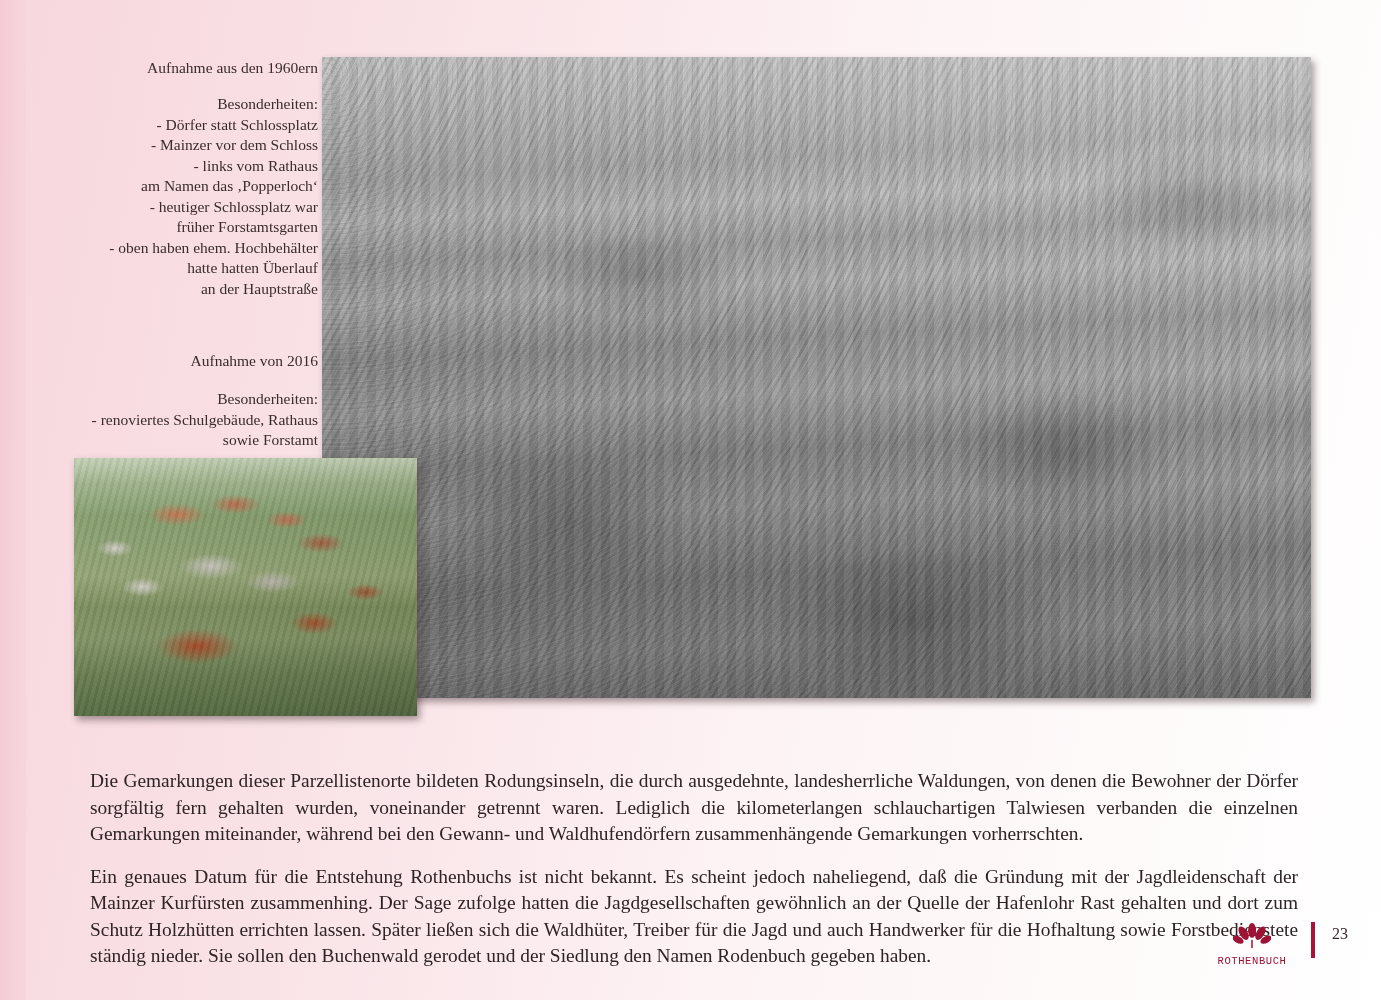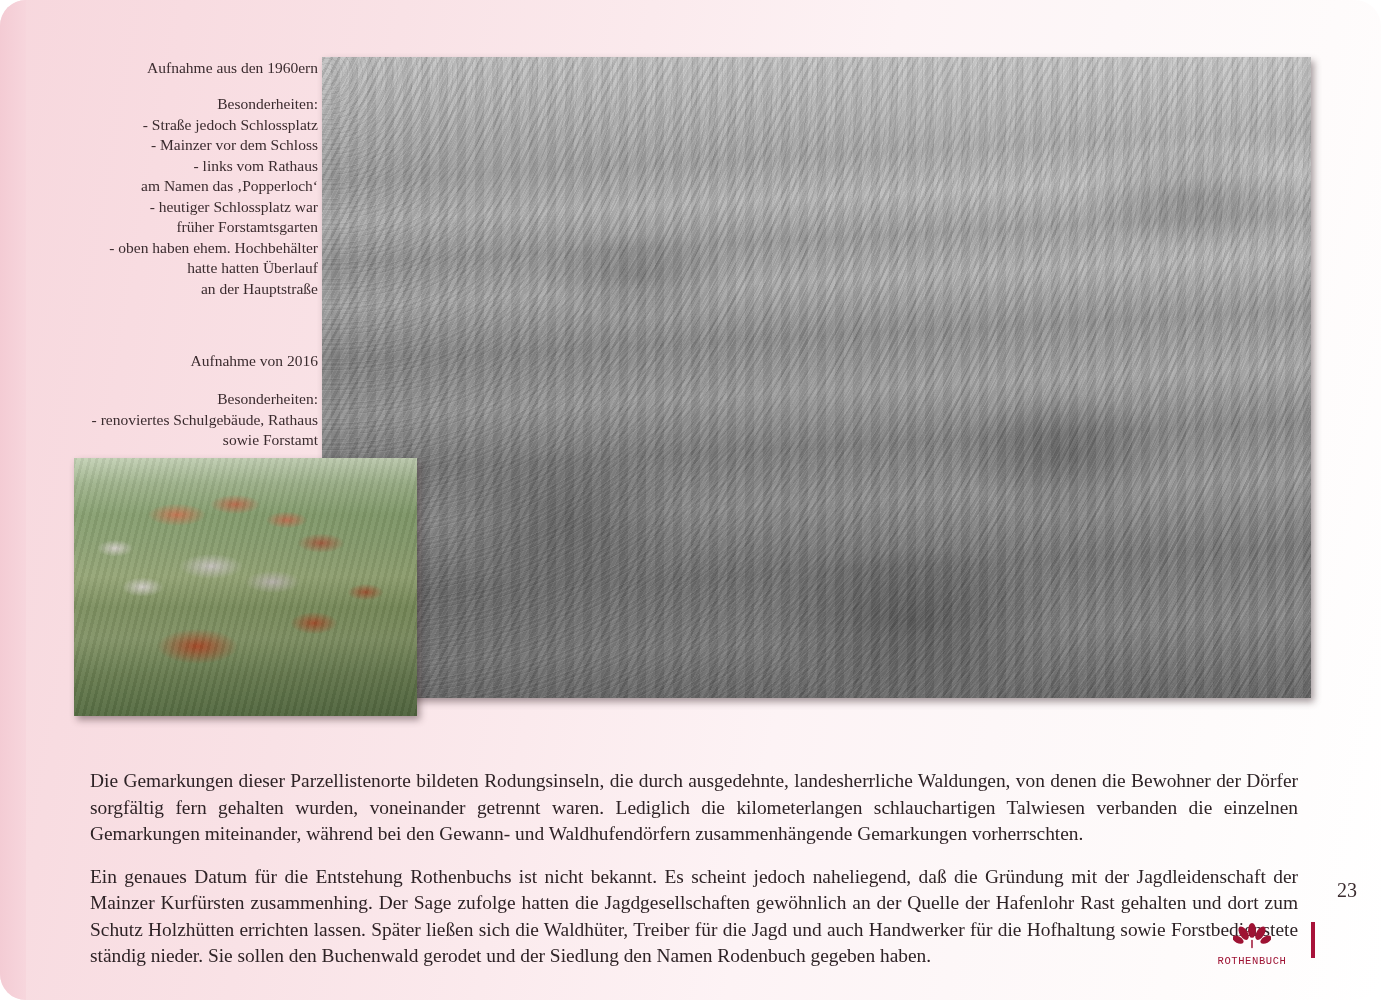--- a/index.html
+++ b/index.html
@@ -21,21 +21,20 @@
       linear-gradient(100deg,
         #f7d7dd 0%,
         #f8dce1 12%,
         #f9e2e6 26%,
         #fbeaed 42%,
         #fdf3f5 58%,
         #fdf7f8 72%,
         #fefbfb 86%,
         #ffffff 100%);
     overflow: hidden;
-    border-radius: 26px;
   }
   
   .page::before {
     content: "";
     position: absolute;
     left: 0; top: 0; bottom: 0;
     width: 26px;
     background: linear-gradient(90deg, #f3c9d2 0%, #f7d5dc 100%);
     opacity: .85;
     pointer-events: none;
@@ -177,24 +176,24 @@
     position: absolute;
     right: 66px;
     top: 922px;
     width: 4px;
     height: 36px;
     background: #a8133a;
   }
   .page-number {
     position: absolute;
     right: 24px;
-    top: 879px;
+    top: 925px;
     width: 34px;
-    text-align: right;
-    font-size: 20px;
+    text-align: center;
+    font-size: 16px;
     color: #3a2b2e;
   }
   .logo {
     position: absolute;
     right: 86px;
     top: 922px;
     width: 86px;
     text-align: center;
     color: #9e1233;
     line-height: 1;
@@ -215,21 +214,21 @@
 </head>
 <body>
 
 <div class="page">
 
   <div class="caption-col">
 
     <div class="cap-block cap-right">
       <div class="cap-title">Aufnahme aus den 1960ern</div>
       <div>Besonderheiten:</div>
-      <div class="cap-line">- Straße jedoch Schlossplatz</div>
+      <div class="cap-line">- Dörfer statt Schlossplatz</div>
       <div class="cap-line">- Mainzer vor dem Schloss</div>
       <div class="cap-line">- links vom Rathaus</div>
       <div class="cap-line">am Namen das ‚Popperloch‘</div>
       <div class="cap-line">- heutiger Schlossplatz war</div>
       <div class="cap-line">früher Forstamtsgarten</div>
       <div class="cap-line">- oben haben ehem. Hochbehälter</div>
       <div class="cap-line">hatte hatten Überlauf</div>
       <div class="cap-line">an der Hauptstraße</div>
     </div>
 

